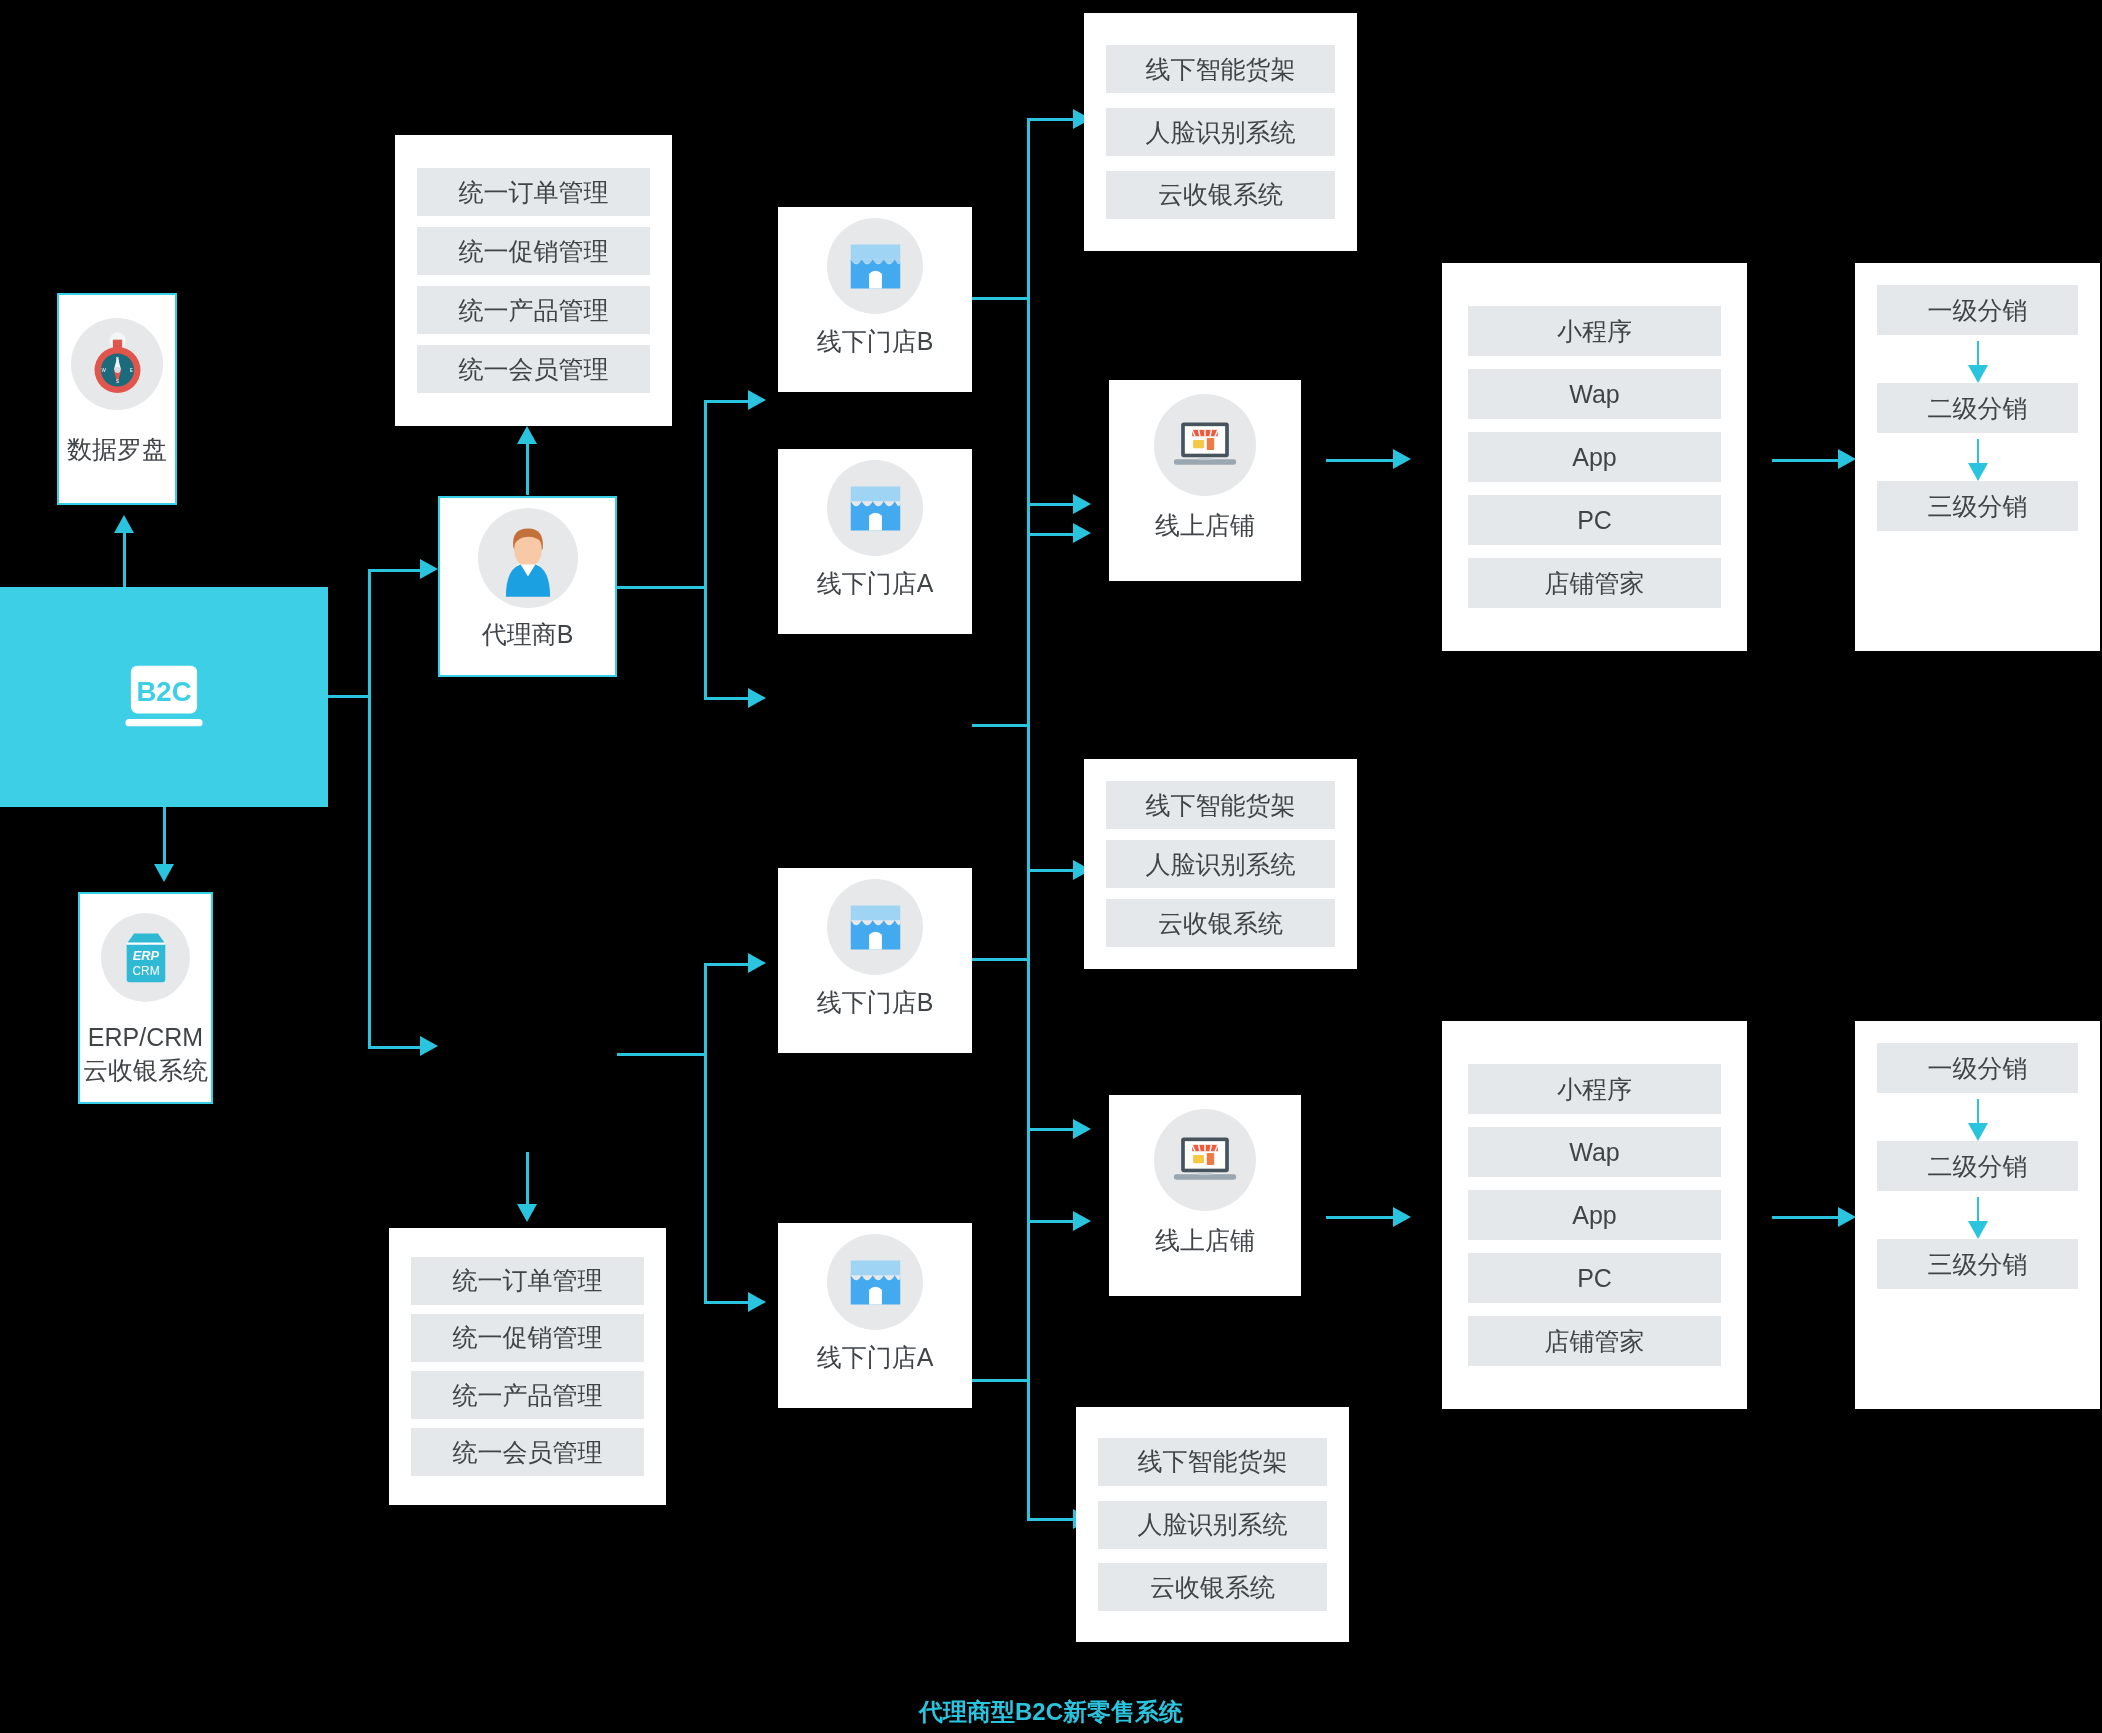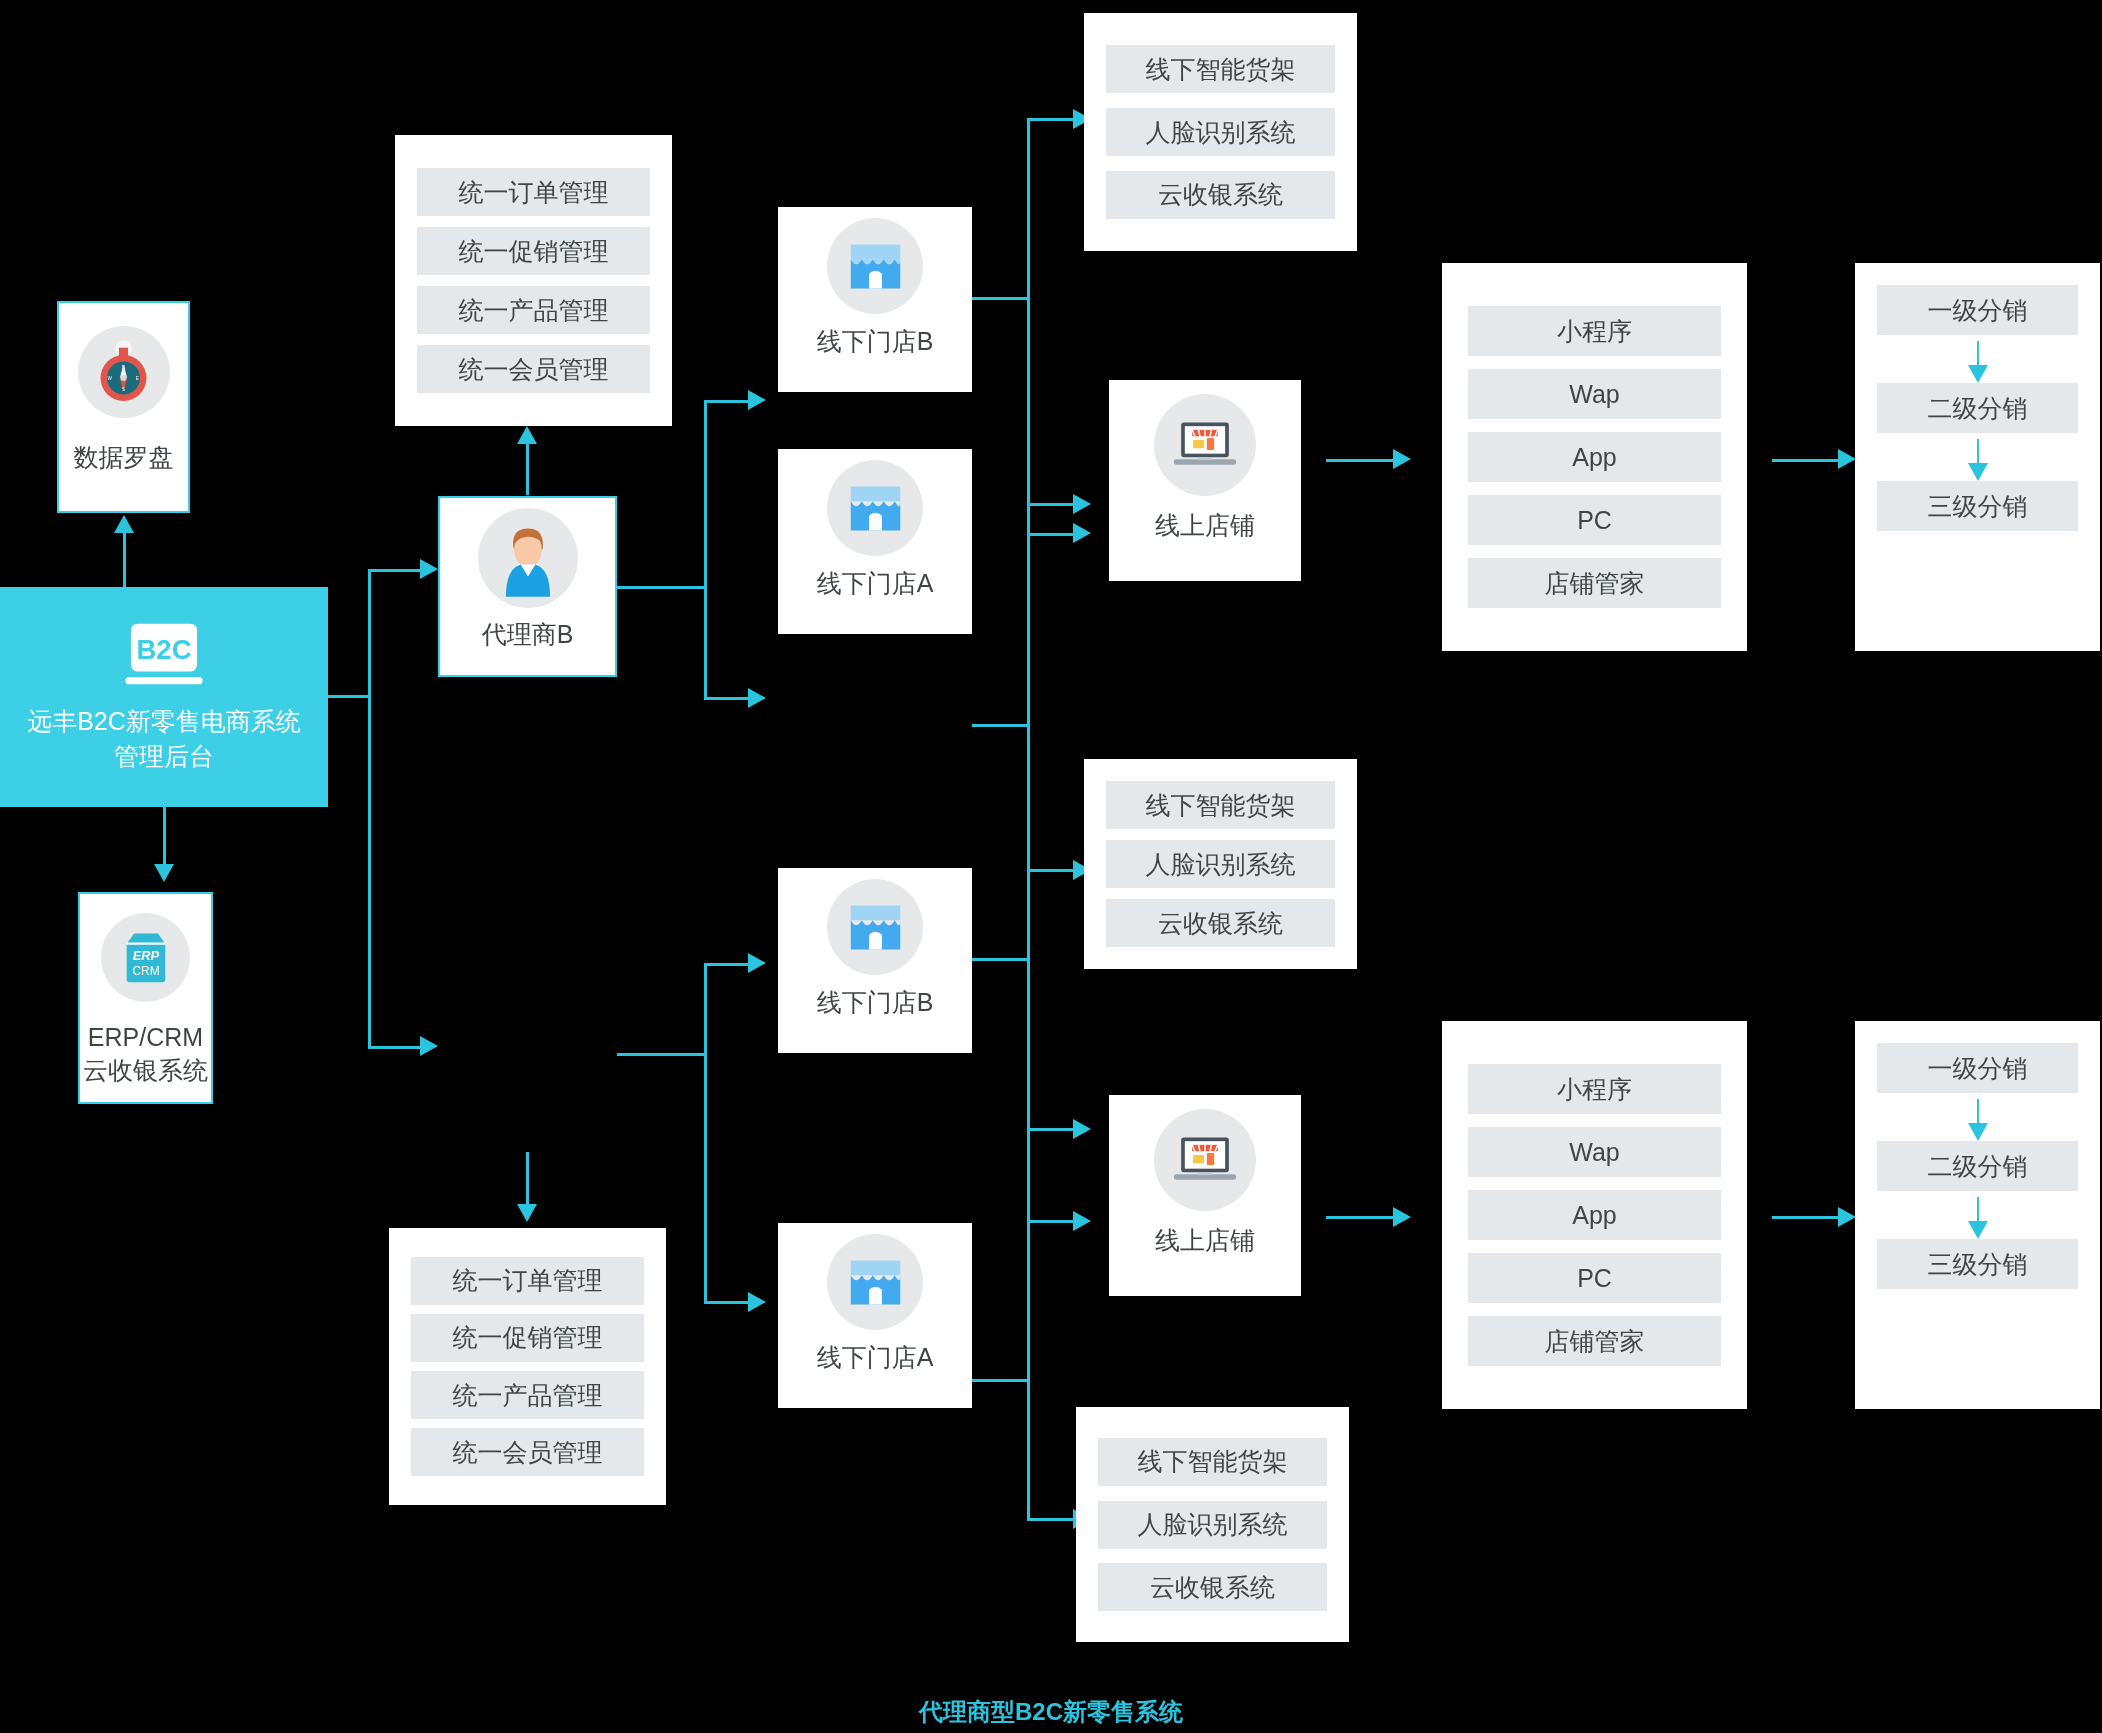--- a/index.html
+++ b/index.html
@@ -30,21 +30,21 @@
   .arrow-u{position:absolute;width:0;height:0;border-left:10px solid transparent;border-right:10px solid transparent;border-bottom:18.5px solid #2bc4de;}
   .arrow-d{position:absolute;width:0;height:0;border-left:10px solid transparent;border-right:10px solid transparent;border-top:18.5px solid #2bc4de;}
 
   .footer-title{position:absolute;color:#2bc4de;font-size:24px;font-weight:bold;left:0;width:2102px;text-align:center;}
 </style>
 </head>
 <body>
 
 <div id="stage">
 
-  <div class="card bordered" style="left:57px;top:301px;width:133px;height:212px;">
+  <div class="card bordered" style="left:57px;top:293px;width:120px;height:212px;">
     <div class="icon-wrap" style="height:138px;">
       <div class="circle-bg" style="width:92px;height:92px;">
         <svg width="57" height="65" viewBox="0 0 62 70">
           <ellipse cx="31" cy="9" rx="9" ry="9" fill="#f4f5f6"></ellipse>
           <rect x="26" y="8" width="10" height="10" fill="#e1564c"></rect>
           <circle cx="31" cy="41" r="25" fill="#e1564c"></circle>
           <circle cx="31" cy="41" r="18" fill="#1c6b7c"></circle>
           <polygon points="31,26 35,41 31,44 27,41" fill="#f2f3f4"></polygon>
           <polygon points="31,56 35,41 31,38 27,41" fill="#e1564c"></polygon>
           <circle cx="31" cy="41" r="3.2" fill="#d7dadd"></circle>
@@ -62,22 +62,20 @@
   <div class="arrow-u" style="left:114px;top:515px;"></div>
 
   <div class="b2c-box" style="left:0px;top:587px;width:328px;height:220px;">
     <div>
       <svg width="96" height="68" viewBox="0 0 104 74">
         <rect x="16" y="4" width="72" height="52" rx="7" fill="#ffffff"></rect>
         <rect x="10" y="62" width="84" height="8" rx="4" fill="#ffffff"></rect>
         <text x="52" y="42" font-size="30" font-weight="bold" fill="#3ccfe6" text-anchor="middle" font-family="Liberation Sans, sans-serif">B2C</text>
       </svg>
     </div>
-    <div class="b2c-label">远丰B2C新零售电商系统
-管理后台</div>
   </div>
 
   <div class="ln v" style="left:163px;top:807px;height:57px;"></div>
   <div class="arrow-d" style="left:154px;top:864px;"></div>
 
   <div class="card bordered" style="left:78px;top:892px;width:135px;height:212px;">
     <div class="icon-wrap" style="height:127px;">
       <div class="circle-bg" style="width:89px;height:89px;align-items:center;">
         <svg width="54" height="57" viewBox="0 0 58 62">
           <path d="M8 16 L16 5 L42 5 L50 16 L50 55 Q50 58 47 58 L11 58 Q8 58 8 55 Z" fill="#2fb9d4"></path>

